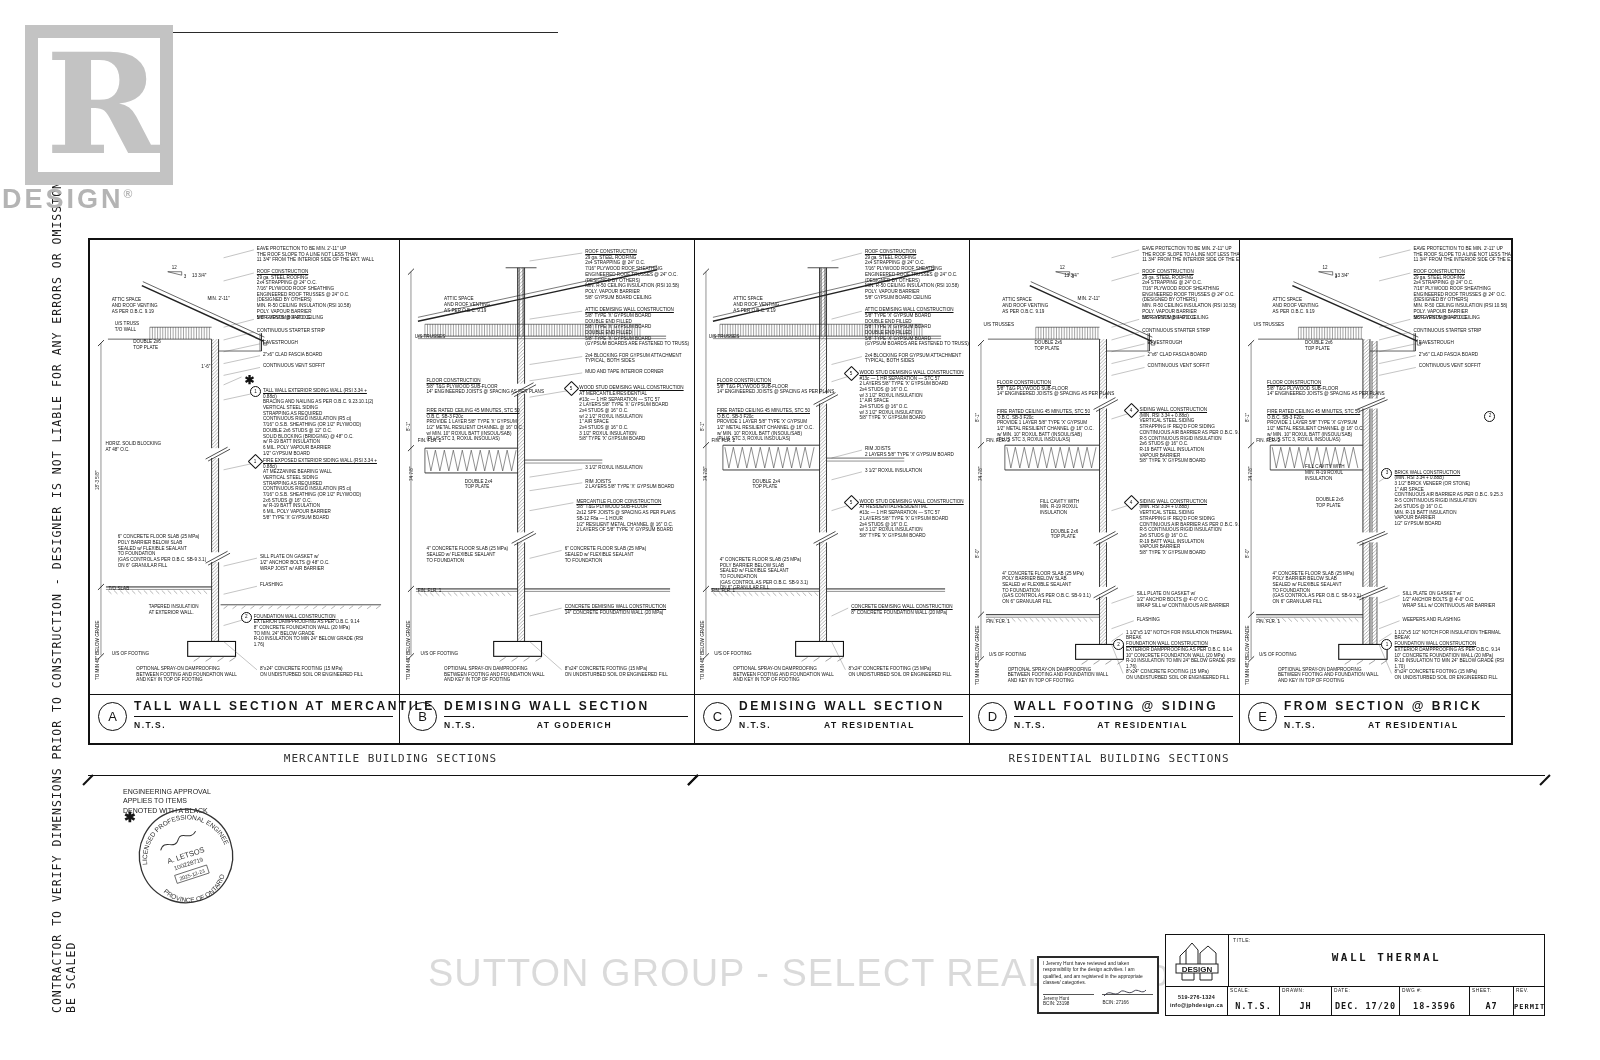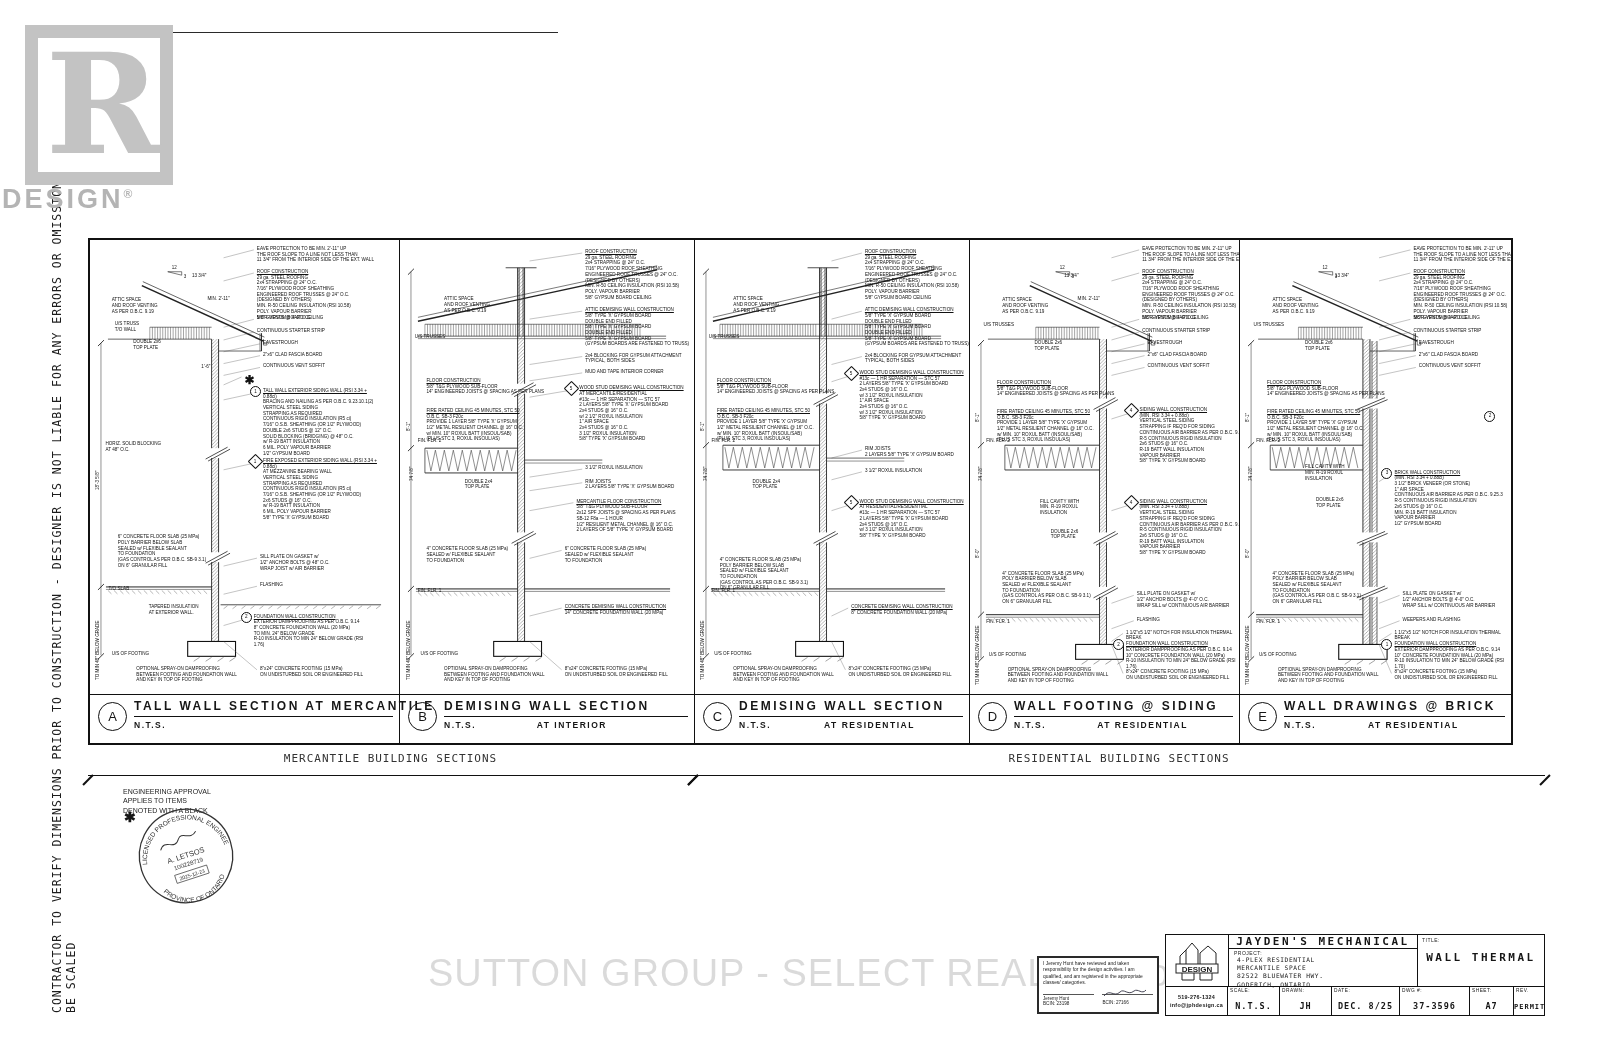--- a/index.html
+++ b/index.html
@@ -530,21 +530,21 @@
 ON UNDISTURBED SOIL OR ENGINEERED FILL</div>
           <div class="ann" style="left: 2%; top: 42%; transform: rotate(-90deg); transform-origin: 0px 0px;">8'-1"</div>
           <div class="ann" style="left: 2%; top: 97%; transform: rotate(-90deg); transform-origin: 0px 0px;">TO MIN 48" BELOW GRADE</div>
         </div>
       <div class="panel-title">
         <div class="bubble-lg">B</div>
         <div class="pt-text">
           <div class="pt-main">DEMISING WALL SECTION</div>
           <div class="pt-sub">
               <span class="pt-scale">N.T.S.</span>
-              <span>AT INTERIOR</span>
+              <span>AT GODERICH</span>
             </div>
         </div>
       </div>
     </div>
     <div class="panel" style="width:275px;">
       <div class="draw-area">
           <svg class="art" viewBox="0 0 275 458" preserveAspectRatio="none">
             <defs>
               <pattern id="hp2" patternUnits="userSpaceOnUse" width="3.5" height="3.5">
                 <path d="M0 3.5 L3.5 0" stroke="#555" stroke-width="0.45" fill="none"></path>
@@ -1155,21 +1155,21 @@
 AND KEY IN TOP OF FOOTING</div>
           <div class="ann" style="left: 57%; top: 94.6%;">8"x24" CONCRETE FOOTING (15 MPa)
 ON UNDISTURBED SOIL OR ENGINEERED FILL</div>
           <div class="ann" style="left: 2%; top: 40%; transform: rotate(-90deg); transform-origin: 0px 0px;">8'-1"</div>
           <div class="ann" style="left: 2%; top: 70%; transform: rotate(-90deg); transform-origin: 0px 0px;">8'-0"</div>
           <div class="ann" style="left: 2%; top: 98%; transform: rotate(-90deg); transform-origin: 0px 0px;">TO MIN 48" BELOW GRADE</div>
         </div>
       <div class="panel-title">
         <div class="bubble-lg">E</div>
         <div class="pt-text">
-          <div class="pt-main">WALL DRAWINGS @ BRICK</div>
+          <div class="pt-main">FROM SECTION @ BRICK</div>
           <div class="pt-sub">
               <span class="pt-scale">N.T.S.</span>
               <span>AT RESIDENTIAL</span>
             </div>
         </div>
       </div>
     </div>
   </div>
 
   <div class="dim-strip" style="left:88px;top:750px;width:605px;">
@@ -1238,55 +1238,45 @@
           <g stroke="#222" stroke-width="1" fill="none">
             <path d="M14,26 L14,10 L20,3 L26,10 L26,26"></path>
             <path d="M28,26 L28,13 L36,6 L44,13 L44,26"></path>
             <path d="M8,26 L8,16 L14,10"></path>
             <path d="M10,28 L10,40 L22,40 L22,30 M28,30 L28,40 L40,40 L40,28"></path>
           </g>
           <rect x="4" y="24" width="42" height="9" fill="#fff" stroke="#222" stroke-width="1"></rect>
           <text x="25" y="31.5" font-size="8" font-weight="bold" text-anchor="middle" fill="#222" font-family="Liberation Sans, sans-serif">DESIGN</text>
         </svg>
       </div>
-      <div class="tb-mid">
-        <div class="tb-company">JAYDEN'S MECHANICAL</div>
-        <div class="tb-proj">
-          <div class="tb-label">PROJECT:</div>
-          <div class="tb-proj-text">4-PLEX RESIDENTIAL
-MERCANTILE SPACE
-82522 BLUEWATER HWY.
-GODERICH, ONTARIO.</div>
-        </div>
-      </div>
       <div class="tb-title">
         <div class="tb-label">TITLE:</div>
         <div class="tb-title-text">WALL THERMAL</div>
       </div>
     </div>
     <div class="tb-bottom">
       <div class="tb-cell tb-phone">
         <span>519-276-1324</span>
         <span>info@jphdesign.ca</span>
       </div>
       <div class="tb-cell" style="width:52px;">
           <span class="lbl">SCALE:</span>
           <span class="val">N.T.S.</span>
         </div>
       <div class="tb-cell" style="width:52px;">
           <span class="lbl">DRAWN:</span>
           <span class="val">JH</span>
         </div>
       <div class="tb-cell" style="width:68px;">
           <span class="lbl">DATE:</span>
-          <span class="val">DEC. 8/25</span>
+          <span class="val">DEC. 17/20</span>
         </div>
       <div class="tb-cell" style="width:70px;">
           <span class="lbl">DWG #:</span>
-          <span class="val">37-3596</span>
+          <span class="val">18-3596</span>
         </div>
       <div class="tb-cell" style="width:44px;">
           <span class="lbl">SHEET:</span>
           <span class="val">A7</span>
         </div>
       <div class="tb-cell" style="flex:1;">
           <span class="lbl">REV.</span>
           <span class="val" style="font-size:7px;">PERMIT</span>
         </div>
     </div>

